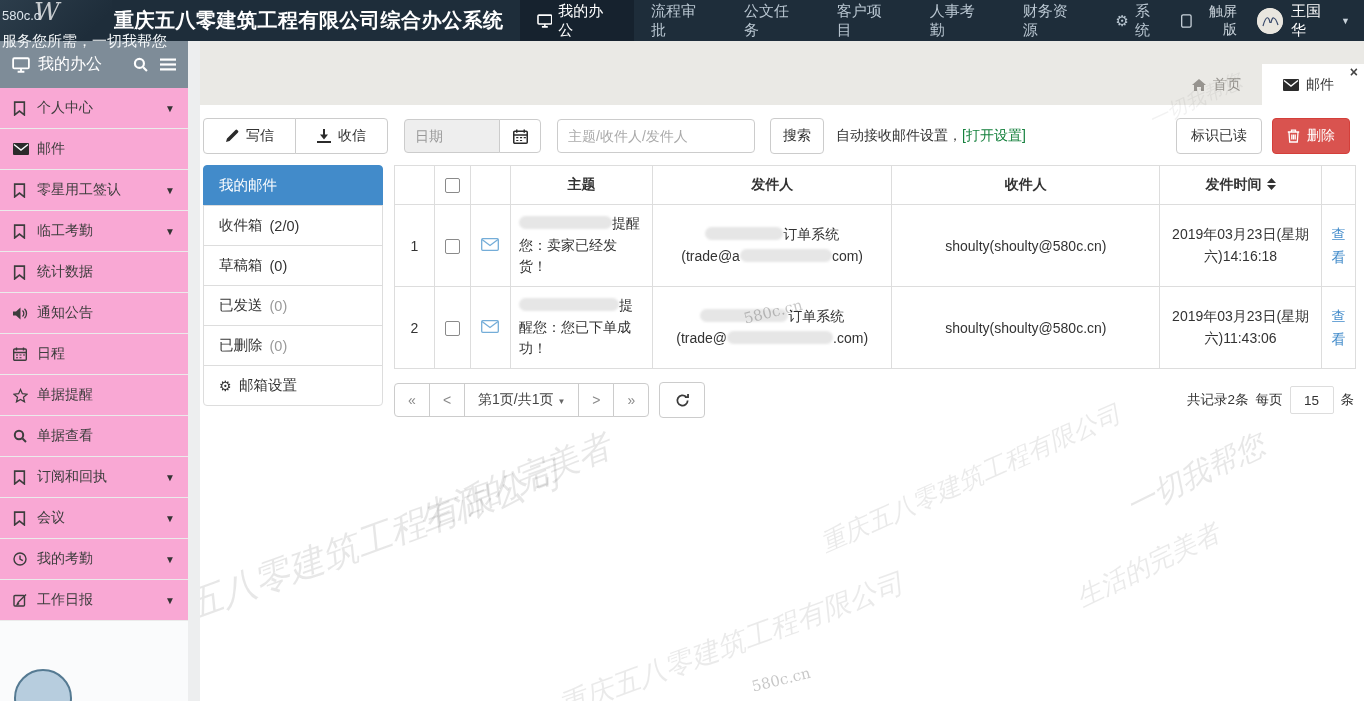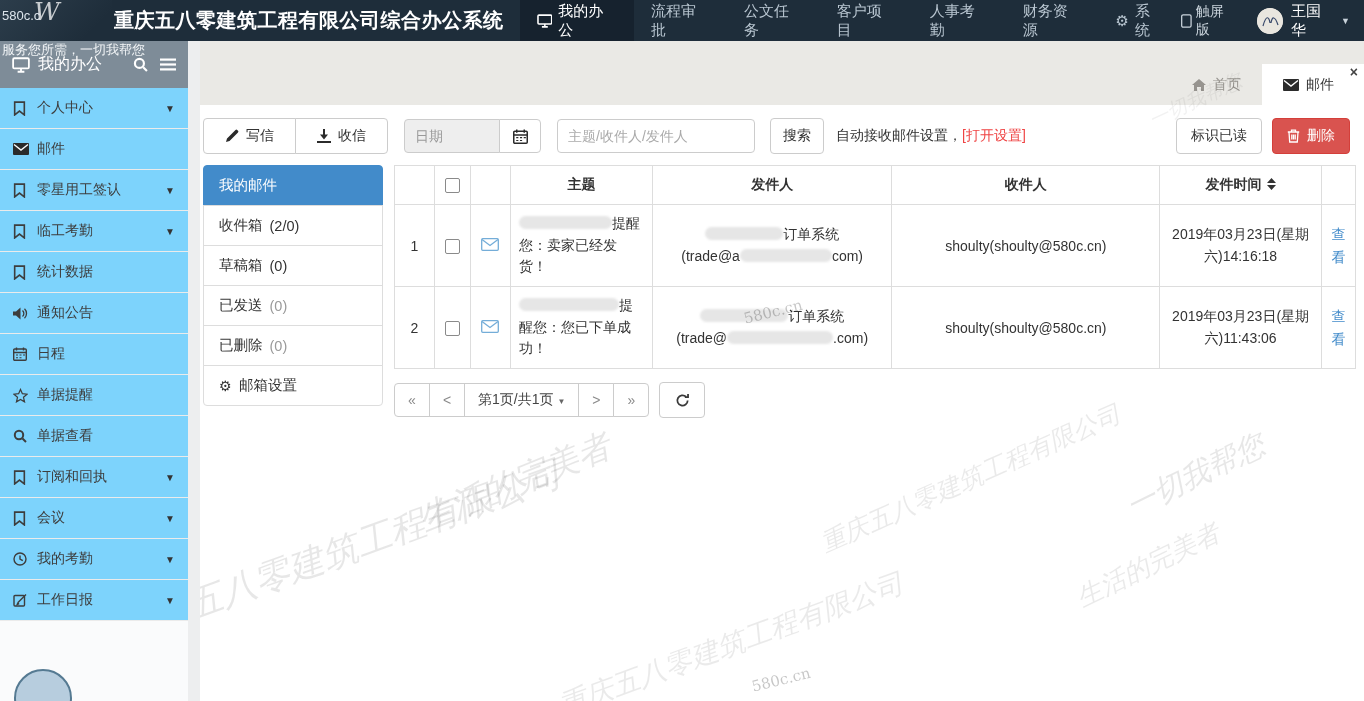--- a/index.html
+++ b/index.html
@@ -4,38 +4,38 @@
 <style>
   * { margin:0; padding:0; box-sizing:border-box; }
   html,body { width:1364px; height:701px; overflow:hidden; }
   body { font-family:"Liberation Sans","DejaVu Sans",sans-serif; background:#fff; position:relative; color:#333; }
 
   
   .navbar { position:absolute; left:0; top:0; width:1364px; height:41px; background:#1e2d3a; display:flex; align-items:center; z-index:100; }
   .logo { position:relative; width:112px; height:41px; flex:none; background:linear-gradient(135deg,#2c3d4b 0%,#1e2d3a 80%); overflow:visible; }
   .logo-mono { position:absolute; left:34px; top:-3px; font-family:"DejaVu Serif",serif; font-style:italic; font-size:25px; color:rgba(255,255,255,.75); }
   .logo-wm { position:absolute; left:2px; top:8px; font-size:13px; color:rgba(230,238,244,.95); white-space:nowrap; z-index:3; }
-  .logo-slogan { position:absolute; left:2px; top:41px; font-size:13px; color:#f2f5f7; white-space:nowrap; z-index:3; }
+  .logo-slogan { position:absolute; left:2px; top:32px; font-size:15px; color:#f2f5f7; white-space:nowrap; z-index:3; }
   .app-title { color:#fff; font-size:20px; font-weight:bold; white-space:nowrap; padding:0 6px 0 2px; letter-spacing:.5px; }
   .nav-items { display:flex; height:41px; margin-left:10px; }
   .nav-item { display:flex; align-items:center; gap:6px; padding:0 17px; font-size:15px; color:#b9c6d1; height:41px; cursor:pointer; }
   .nav-item.active { background:#16222e; color:#fff; }
   .nav-item .gear-glyph { font-size:15px; line-height:1; }
   .nav-right { margin-left:auto; display:flex; align-items:center; padding-right:14px; }
-  .touch-btn { display:flex; align-items:center; gap:4px; color:#c9d3db; font-size:14px; margin-right:20px; cursor:pointer; }
+  .touch-btn { display:flex; align-items:center; gap:4px; color:#c9d3db; font-size:14px; margin-right:20px; cursor:pointer;text-align:right; }
   .avatar { width:26px; height:26px; border-radius:50%; overflow:hidden; flex:none; margin-right:8px; background:#e9e6df; }
   .user-name { color:#fff; font-size:15px; margin-right:6px; cursor:pointer; }
   .caret-dn { color:#c9d3db; font-size:9px; }
 
   
   .sidebar { position:absolute; left:0; top:41px; bottom:0; width:188px; background:#fafbfc; z-index:90; }
   .sidebar-header { height:47px; background:#7e8c98; color:#fff; display:flex; align-items:center; padding:0 12px; font-size:16px; }
   .sidebar-header .sh-label { margin-left:8px; flex:1; }
   .sidebar-header .sh-ico { margin-left:12px; cursor:pointer; display:flex; }
-  .side-item { height:41px; display:flex; align-items:center; padding:0 13px; font-size:14px; color:#3d3d3d; border-bottom:1px solid #ebebeb; cursor:pointer; background:#7dd3fc; }
+  .side-item { height:41px; display:flex; align-items:center; padding:0 13px; font-size:14px; color:#3d3d3d; border-bottom:1px solid #ebebeb; cursor:pointer; background:#f9a8d4; }
   .side-item .si-ico { width:24px; display:flex; align-items:center; color:#3d3d3d; }
   .side-item .si-caret { margin-left:auto; font-size:10px; color:#333; }
   .scroll-strip { position:absolute; left:188px; top:41px; bottom:0; width:12px; background:#edeeef; z-index:85; }
 
   
   .main { position:absolute; left:200px; top:41px; right:0; bottom:0; background:#fff; }
   .tabbar { height:64px; background:#eae9e5; display:flex; align-items:flex-end; padding-left:3px;justify-content:flex-end; }
   .tab { display:inline-flex; align-items:center; gap:7px; height:41px; padding:0 21px; font-size:14px; cursor:pointer; }
   .tab-home { color:#97948f; }
   .tab-mail { background:#fff; color:#333; position:relative; padding-right:30px; }
@@ -48,21 +48,21 @@
   .btn-group .btn:first-child { border-radius:4px 0 0 4px; padding:0 21px;align-items:center; }
   .btn-group .btn:last-child { border-radius:0 4px 4px 0; margin-left:-1px; padding:0 21px; }
   .date-wrap { display:flex; margin-left:16px; }
   .date-input { width:96px; height:34px; background:#eee; border:1px solid #ccc; border-radius:4px 0 0 4px; padding:0 10px; font-size:14px; color:#555; font-family:inherit; }
   .date-input::placeholder { color:#999; }
   .date-btn { width:42px; height:34px; background:#fff; border:1px solid #ccc; margin-left:-1px; border-radius:0 4px 4px 0; display:flex; align-items:center; justify-content:center; cursor:pointer; }
   .kw-input { width:198px; height:34px; border:1px solid #ccc; border-radius:4px; padding:0 10px; font-size:14px; color:#7f1d1d; margin-left:16px; font-family:inherit; }
   .kw-input::placeholder { color:#aaa; }
   .search-btn { margin-left:15px; padding:0 12px; height:36px; }
   .settings-txt { margin-left:12px; font-size:14px; color:#333; }
-  .settings-link { color:#ef4444; text-decoration:none; cursor:pointer; }
+  .settings-link { color:#15803d; text-decoration:none; cursor:pointer; }
   .toolbar-right { margin-left:auto; display:flex; gap:10px; }
   .btn-danger { background:#d9534f; border-color:#d43f3a; color:#fff; }
 
   
   .content-row { display:flex; padding:0 8px 0 3px; margin-top:1px; }
   .folders { width:180px; flex:none; }
   .folder-item { background:#fff; border:1px solid #ddd; margin-top:-1px; padding:10px 15px; font-size:14.5px; color:#333; cursor:pointer; display:flex; align-items:center; gap:7px; }
   .folder-item:first-child { margin-top:0; border-radius:4px 4px 0 0; }
   .folder-item:last-child { border-radius:0 0 4px 4px; }
   .folder-item.active { background:#428bca; border-color:#428bca; color:#fff; }
@@ -450,20 +450,26 @@
           <button class="pg pg-page"><span>第1页/共1页</span><span class="pg-caret">▼</span></button>
           <button class="pg">&gt;</button>
           <button class="pg">»</button>
         </div>
         <button class="refresh-btn">
           <svg width="15" height="15" viewBox="0 0 16 16" fill="none" stroke="#3a3a3a" stroke-width="1.9">
               <path d="M13.5 8a5.5 5.5 0 1 1-1.7-4"></path>
               <path d="M13.9 1v3.4h-3.4"></path>
             </svg>
         </button>
+        <div class="records">
+          <span>共记录2条</span>
+          <span>每页</span>
+          <input class="perpage-input" value="15" style="">
+          <span>条</span>
+        </div>
       </div>
     </div>
   </div>
 </div>
 
 <div>
   <span class="wm" style="left:1150px;top:108px;font-size:20px;opacity:.05;transform:rotate(-25deg)">一切我帮您</span>
   <span class="wm" style="left:744px;top:310px;font-size:15px;opacity:.22;transform:rotate(-14deg);font-style:normal">580c.cn</span>
   <span class="wm" style="left:420px;top:498px;font-size:34px;opacity:.09;transform:rotate(-22deg)">生活的完美者</span>
   <span class="wm" style="left:822px;top:528px;font-size:25px;opacity:.08;transform:rotate(-24deg)">重庆五八零建筑工程有限公司</span>

